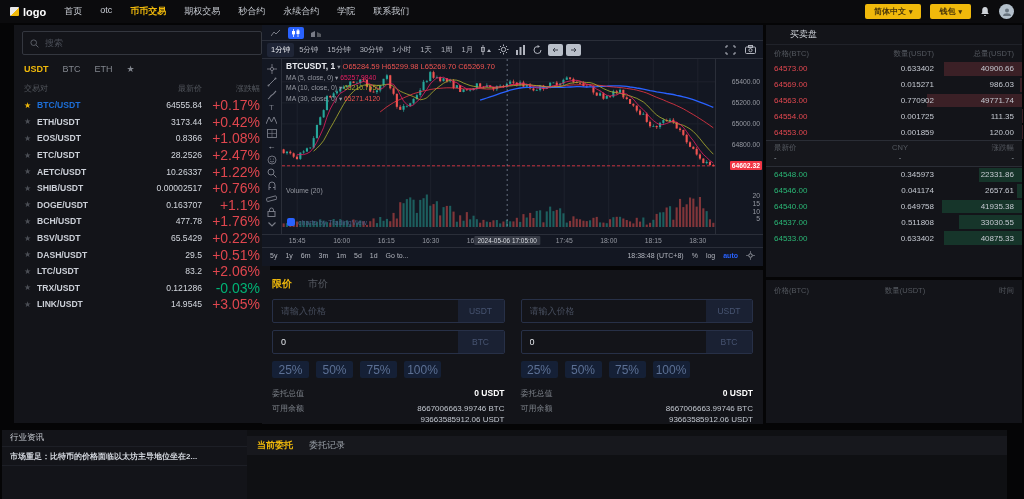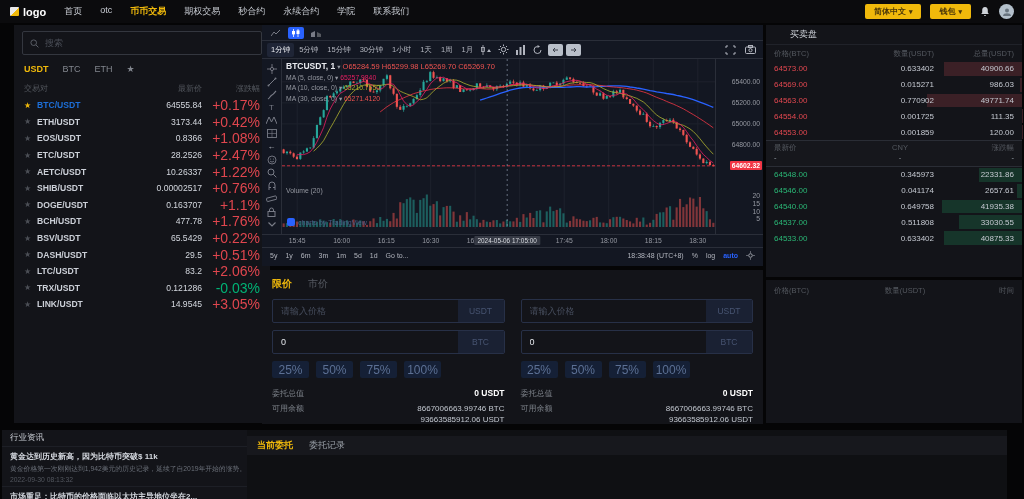--- a/index.html
+++ b/index.html
@@ -1071,25 +1071,20 @@
   <div class="trades-head">
     <span class="th1">价格(BTC)</span>
     <span class="th2">数量(USDT)</span>
     <span class="th3">时间</span>
   </div>
 </div>
 
 <div class="news-panel">
   <div class="news-header">行业资讯</div>
   <div class="news-item">
-    <div class="news-title">黄金达到历史新高，因为比特币突破$ 11k</div>
-    <div class="news-desc">黄金价格第一次刚刚达到1,942美元的历史记录，延续了自2019年开始的涨势。</div>
-    <div class="news-time">2022-09-30 08:13:32</div>
-  </div>
-  <div class="news-item">
     <div class="news-title">市场重足：比特币的价格面临以太坊主导地位坐在2...</div>
   </div>
 </div>
 
 <div class="orders-panel">
   <div class="orders-tabs">
     <span class="otab active">当前委托</span>
     <span class="otab">委托记录</span>
   </div>
 </div>

